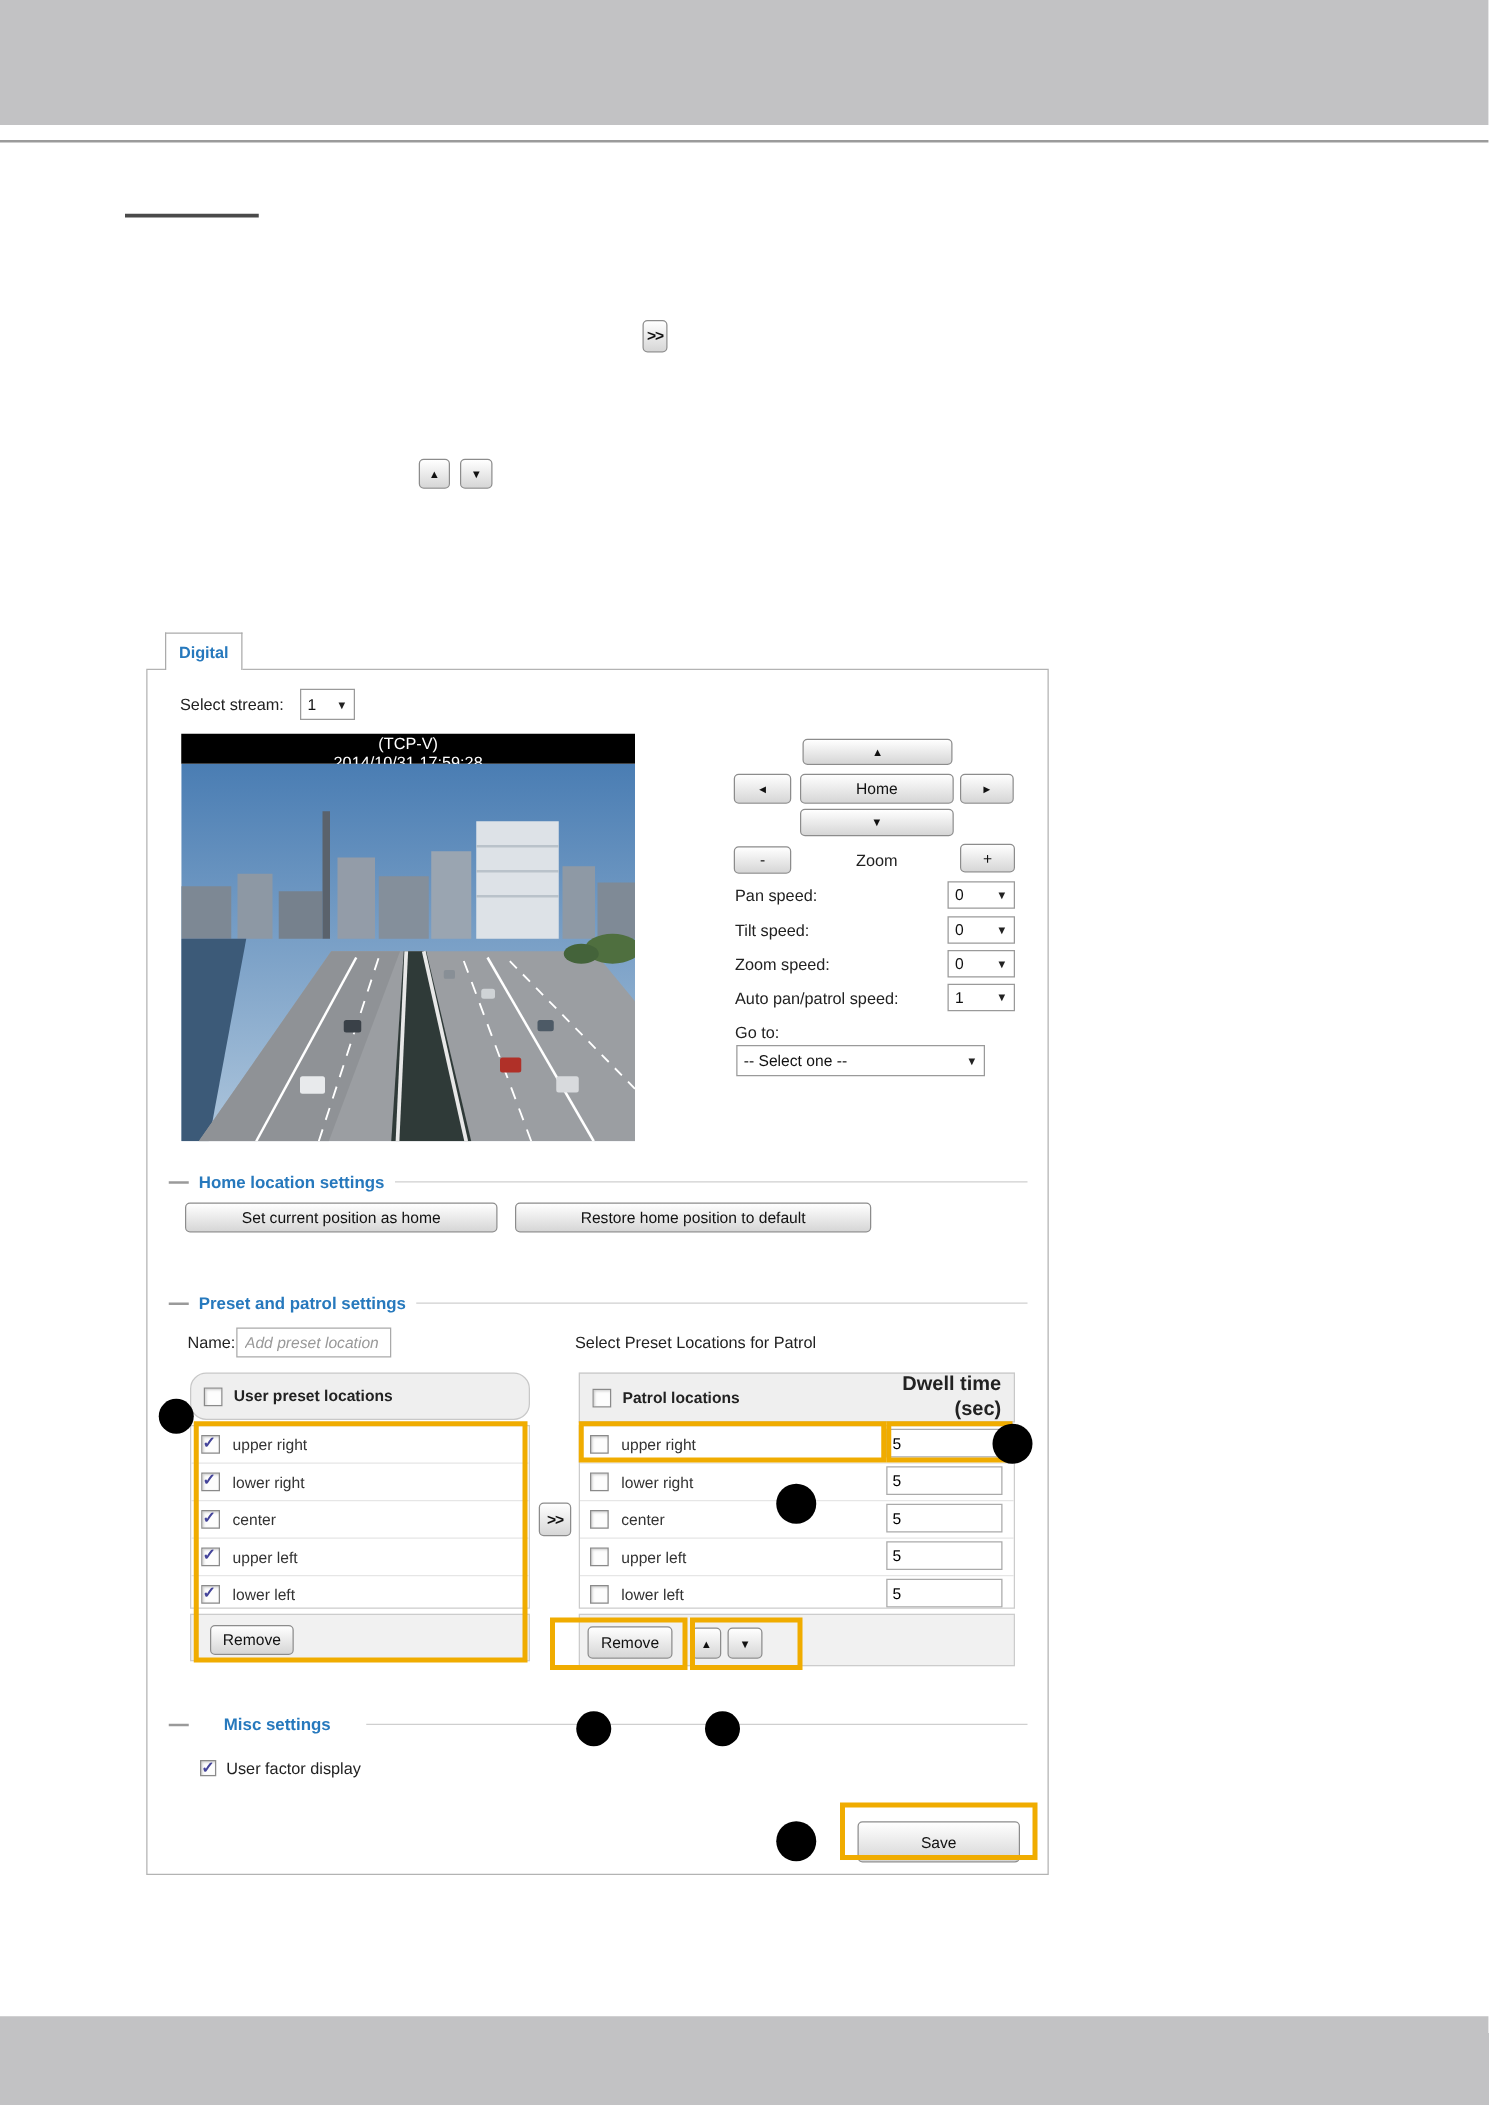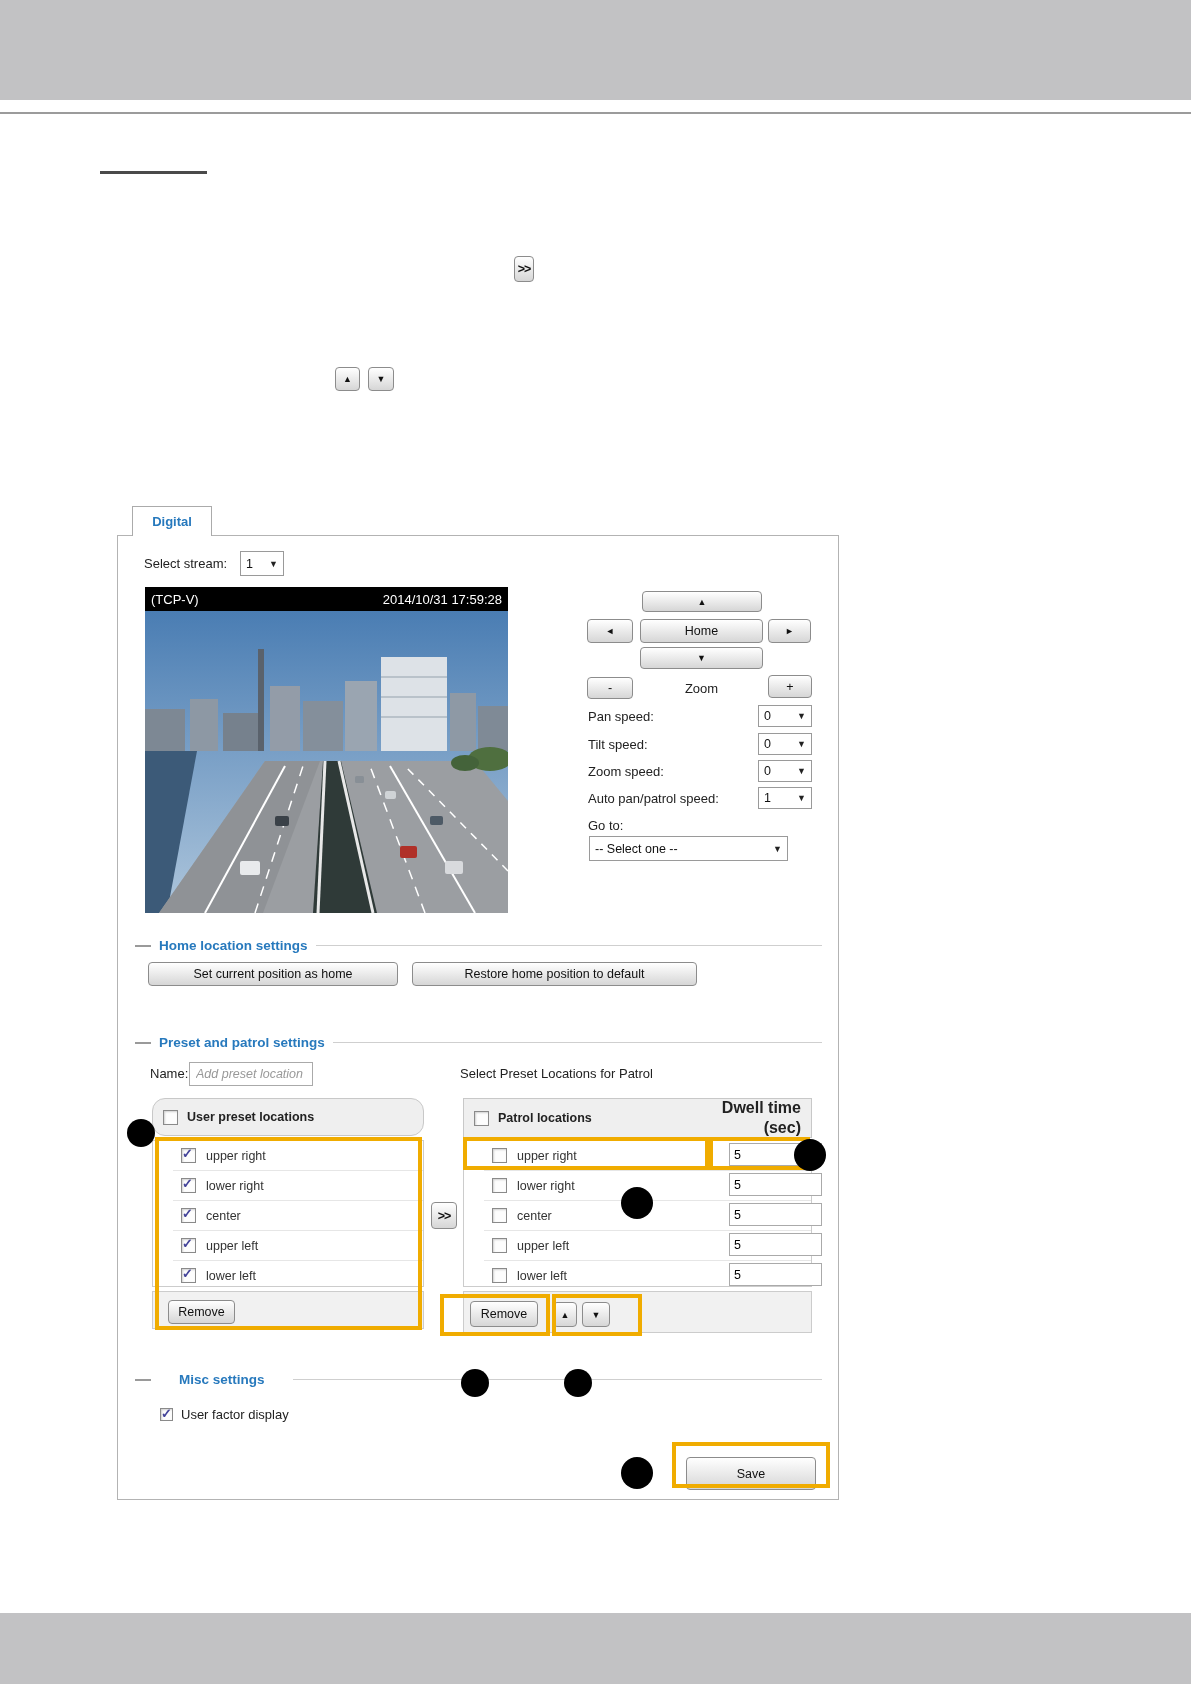--- a/index.html
+++ b/index.html
@@ -19,29 +19,29 @@
   .cb.checked::after{content:"\2713";position:absolute;left:0;top:-3px;font-size:13px;
       font-weight:bold;color:#44449a;}
   .sec-head{display:flex;align-items:center;gap:8px;}
   .sec-head .dash{width:16px;border-top:2px solid #9a9a9a;flex:none;}
   .sec-head .title{color:var(--heading);font-weight:bold;font-size:13.5px;white-space:nowrap;}
   .sec-head .rule{flex:1;border-top:1px solid #cfcfcf;}
   .hl{border:4px solid var(--hl);pointer-events:none;z-index:5;}
   .circle{background:#000;border-radius:50%;z-index:6;}
   .list-header{background:#efefef;border:1px solid #c8c8c8;display:flex;align-items:center;
                gap:9px;padding:0 10px;font-weight:bold;font-size:12.5px;color:#222;}
-  .list-body{background:#fff;border:1px solid #cccccc;padding-left:20px;}
+  .list-body{background:#fff;border:1px solid #cccccc;}
   .list-footer{background:#f1f1f1;border:1px solid #cccccc;}
   .row{display:flex;align-items:center;gap:10px;height:29px;padding:0 8px;
        border-bottom:1px solid #e6e6e6;font-size:12.5px;color:#333;position:relative;}
   .row:last-child{border-bottom:none;}
   .dwell{position:absolute;left:245px;top:2px;width:93px;height:23px;border:1px solid #aaa;
          background:#fff;font:12.5px "Liberation Sans",sans-serif;padding:0 4px;box-sizing:border-box;}
   .osd{height:24px;background:#000;color:#fff;display:flex;align-items:center;
-       justify-content:space-between;padding:0 6px;font-size:13px;}
+       justify-content:space-between;padding:0 6px;font-size:13px;flex-direction:column;}
   .tab{background:#fff;border:1px solid #ababab;border-bottom:none;display:flex;align-items:center;
        justify-content:center;color:var(--heading);font-weight:bold;z-index:3;}
   .panel{border:1px solid #b3b3b3;background:#fff;}
   .lbl{white-space:nowrap;}
   .ph::placeholder{font-style:italic;color:#999;}
   input.ph{border:1px solid #aaa;background:#fff;font:12.5px "Liberation Sans",sans-serif;
            padding:0 6px;box-sizing:border-box;}
 </style>
 </head>
 <body>
@@ -53,21 +53,21 @@
   <div class="abs" style="left:0;top:112px;width:1191px;height:2px;background:#9b9b9b;"></div>
   <div class="abs bar" style="left:0;top:1613px;width:1191px;height:71px;"></div>
   <div class="abs" style="left:100px;top:171px;width:107px;height:3px;background:#4a4a4a;"></div>
 
   
   <div class="abs btn" style="left:514px;top:256px;width:20px;height:26px;font-weight:bold;letter-spacing:-1px;">&gt;&gt;</div>
   <div class="abs btn small" style="left:335px;top:367px;width:25px;height:24px;">▲</div>
   <div class="abs btn small" style="left:368px;top:367px;width:26px;height:24px;">▼</div>
 
   
-  <div class="abs tab" style="left:132px;top:506px;width:80px;height:30px;">Digital</div>
+  <div class="abs tab" style="left:132px;top:506px;width:62px;height:30px;">Digital</div>
   <div class="abs panel" style="left:117px;top:535px;width:722px;height:965px;"></div>
 
   
   <span class="abs lbl" style="left:144px;top:556px;">Select stream:</span>
   <div class="abs select" style="left:240px;top:551px;width:44px;height:25px;">
     <span>1</span>
     <span class="arr">▼</span>
   </div>
 
   

